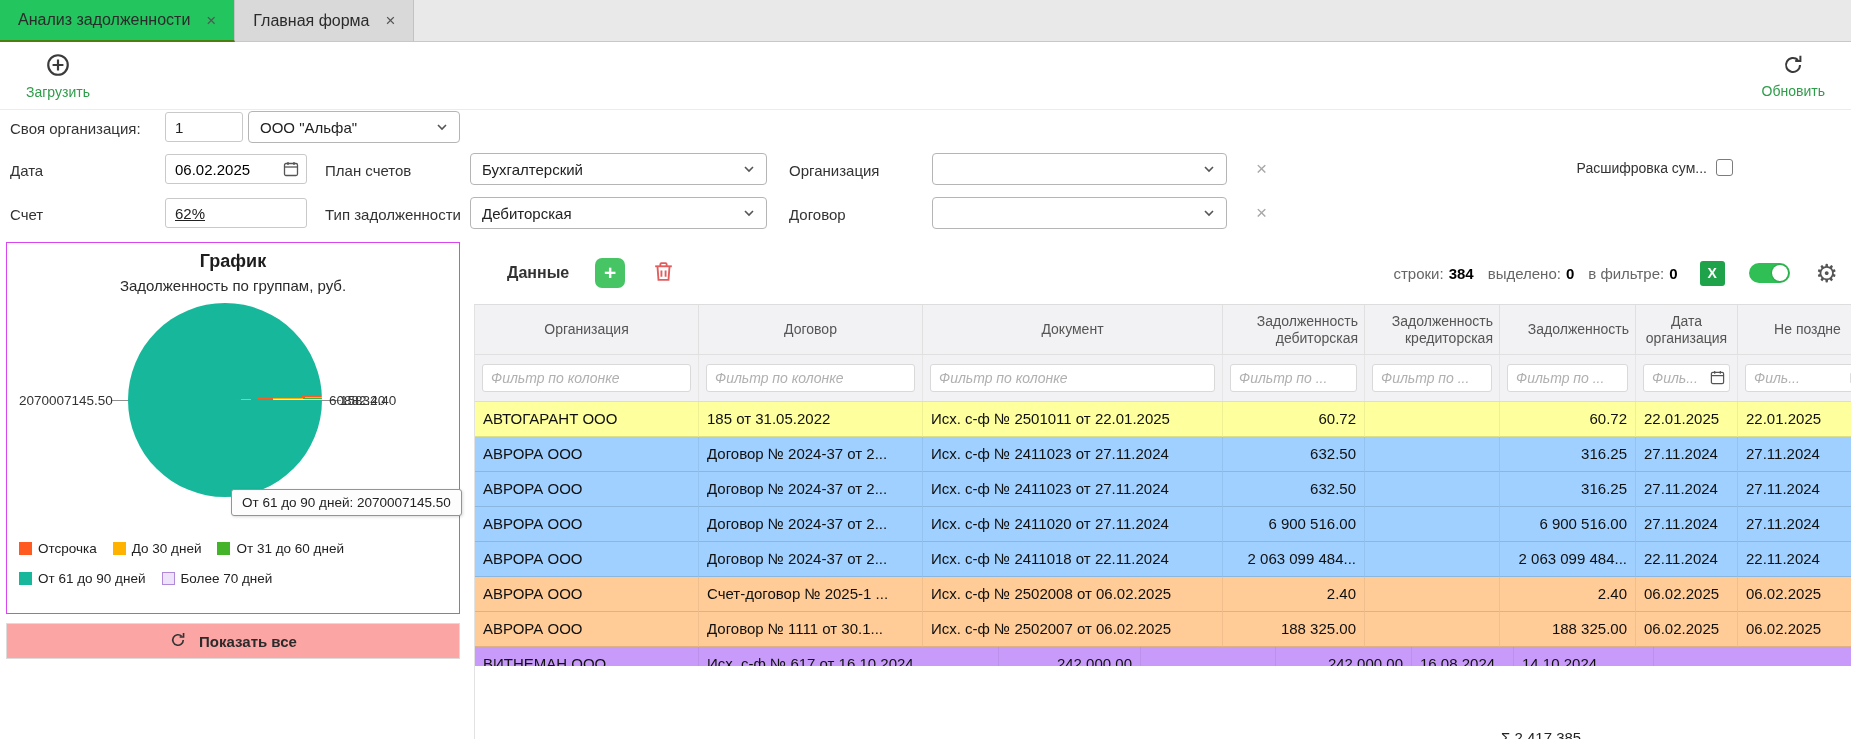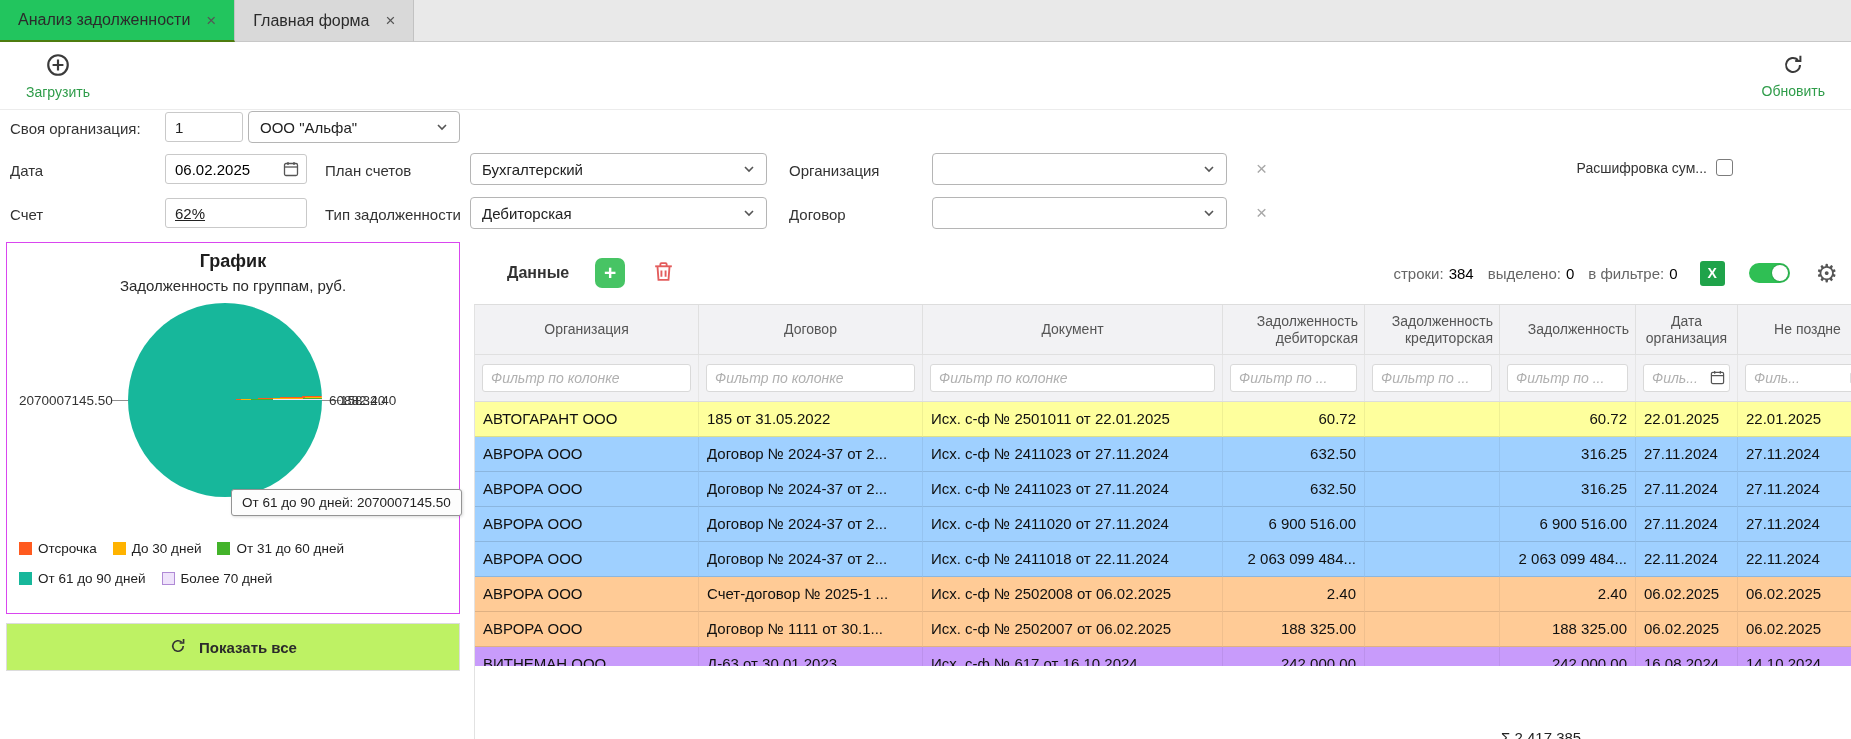--- a/index.html
+++ b/index.html
@@ -45,33 +45,33 @@
   .pie{position:absolute;left:121px;top:60px;width:194px;height:194px;border-radius:50%;cursor:pointer}
   .lead{position:absolute;height:1px;background:#8f8f8f}
   .pie-val{position:absolute;font-size:13.5px;color:#333;white-space:nowrap}
   .tooltip{position:absolute;left:224px;top:246px;background:#fdfdfd;border:1px solid #949494;border-radius:3px;
            padding:5px 10px;font-size:13.5px;color:#222;box-shadow:1px 1px 3px rgba(0,0,0,.15);white-space:nowrap}
   .legend-row{position:absolute;left:12px;display:flex;gap:16px;align-items:center}
   .legend-item{display:flex;align-items:center;gap:6px;cursor:pointer}
   .legend-swatch{width:13px;height:13px;border:1px solid transparent;display:inline-block;flex:0 0 auto}
   .legend-label{font-size:13.5px;color:#222;white-space:nowrap}
 
-  .showall{position:absolute;left:6px;top:381px;width:454px;height:48px;border:1px solid #dcdcdc;background:#bef264;
+  .showall{position:absolute;left:6px;top:381px;width:454px;height:36px;border:1px solid #dcdcdc;background:#fca5a5;
            display:flex;align-items:center;justify-content:center;gap:12px;font-size:15px;font-weight:600;color:#2b2b2b;cursor:pointer}
 
   
   .right-panel{position:absolute;left:474px;top:0;right:0;bottom:0}
   .grid-header{height:62px;display:flex;align-items:center;padding:0 13px 0 33px}
   .grid-title{font-size:16px;font-weight:600;color:#333}
   .plus-btn{width:30px;height:30px;border-radius:7px;background:#47c464;color:#fff;font-size:21px;font-weight:bold;
             display:flex;align-items:center;justify-content:center;margin-left:26px;cursor:pointer}
   .trash-btn{margin-left:26px;display:flex;cursor:pointer}
   .hright{margin-left:auto;display:flex;align-items:center}
   .stat-label{color:#666;font-size:15px;margin-right:5px}
-  .stat-value{color:#000;font-size:15px;font-weight:normal;margin-right:14px}
+  .stat-value{color:#000;font-size:15px;font-weight:bold;margin-right:14px}
   .excel-btn{width:25px;height:25px;background:#1fa34a;border-radius:3px;color:#fff;font-size:14px;font-weight:bold;
              display:flex;align-items:center;justify-content:center;margin-left:8px;cursor:pointer}
   .toggle{width:41px;height:20px;border-radius:10px;background:#2fbf54;position:relative;margin-left:24px;cursor:pointer}
   .toggle .knob{position:absolute;right:2px;top:2px;width:16px;height:16px;border-radius:50%;background:#fff;box-shadow:0 0 2px rgba(0,0,0,.4)}
   .gear{margin-left:26px;font-size:25px;color:#555;line-height:1;cursor:pointer}
 
   .grid-table{position:absolute;top:62px;left:0;right:0;bottom:0;overflow:hidden;border-top:1px solid #ddd;border-left:1px solid #e2e2e2}
   .thead{display:flex;height:50px;background:#f2f2f4;border-bottom:1px solid #e0e0e0}
   .hcell{display:flex;align-items:center;justify-content:center;text-align:center;color:#555;font-size:14px;
          line-height:1.18;padding:0 6px;border-right:1px solid #e0e0e0;overflow:hidden;cursor:pointer}
@@ -422,21 +422,20 @@
             <div class="gcell c2">Исх. с-ф № 2502007 от 06.02.2025</div>
             <div class="gcell c3 num">188 325.00</div>
             <div class="gcell c4 num"></div>
             <div class="gcell c5 num">188 325.00</div>
             <div class="gcell c6">06.02.2025</div>
             <div class="gcell c7">06.02.2025</div>
           </div>
           <div class="row-clip">
             <div class="grow" style="background: rgb(200, 155, 251);">
               <div class="gcell c0">ВИТНЕМАН ООО</div>
-              <div class="gcell c1">Д-63 от 30.01.2023</div>
               <div class="gcell c2">Исх. с-ф № 617 от 16.10.2024</div>
               <div class="gcell c3 num">242 000.00</div>
               <div class="gcell c4 num"></div>
               <div class="gcell c5 num">242 000.00</div>
               <div class="gcell c6">16.08.2024</div>
               <div class="gcell c7">14.10.2024</div>
             </div>
           </div>
         </div>
       <div class="grid-footer">

